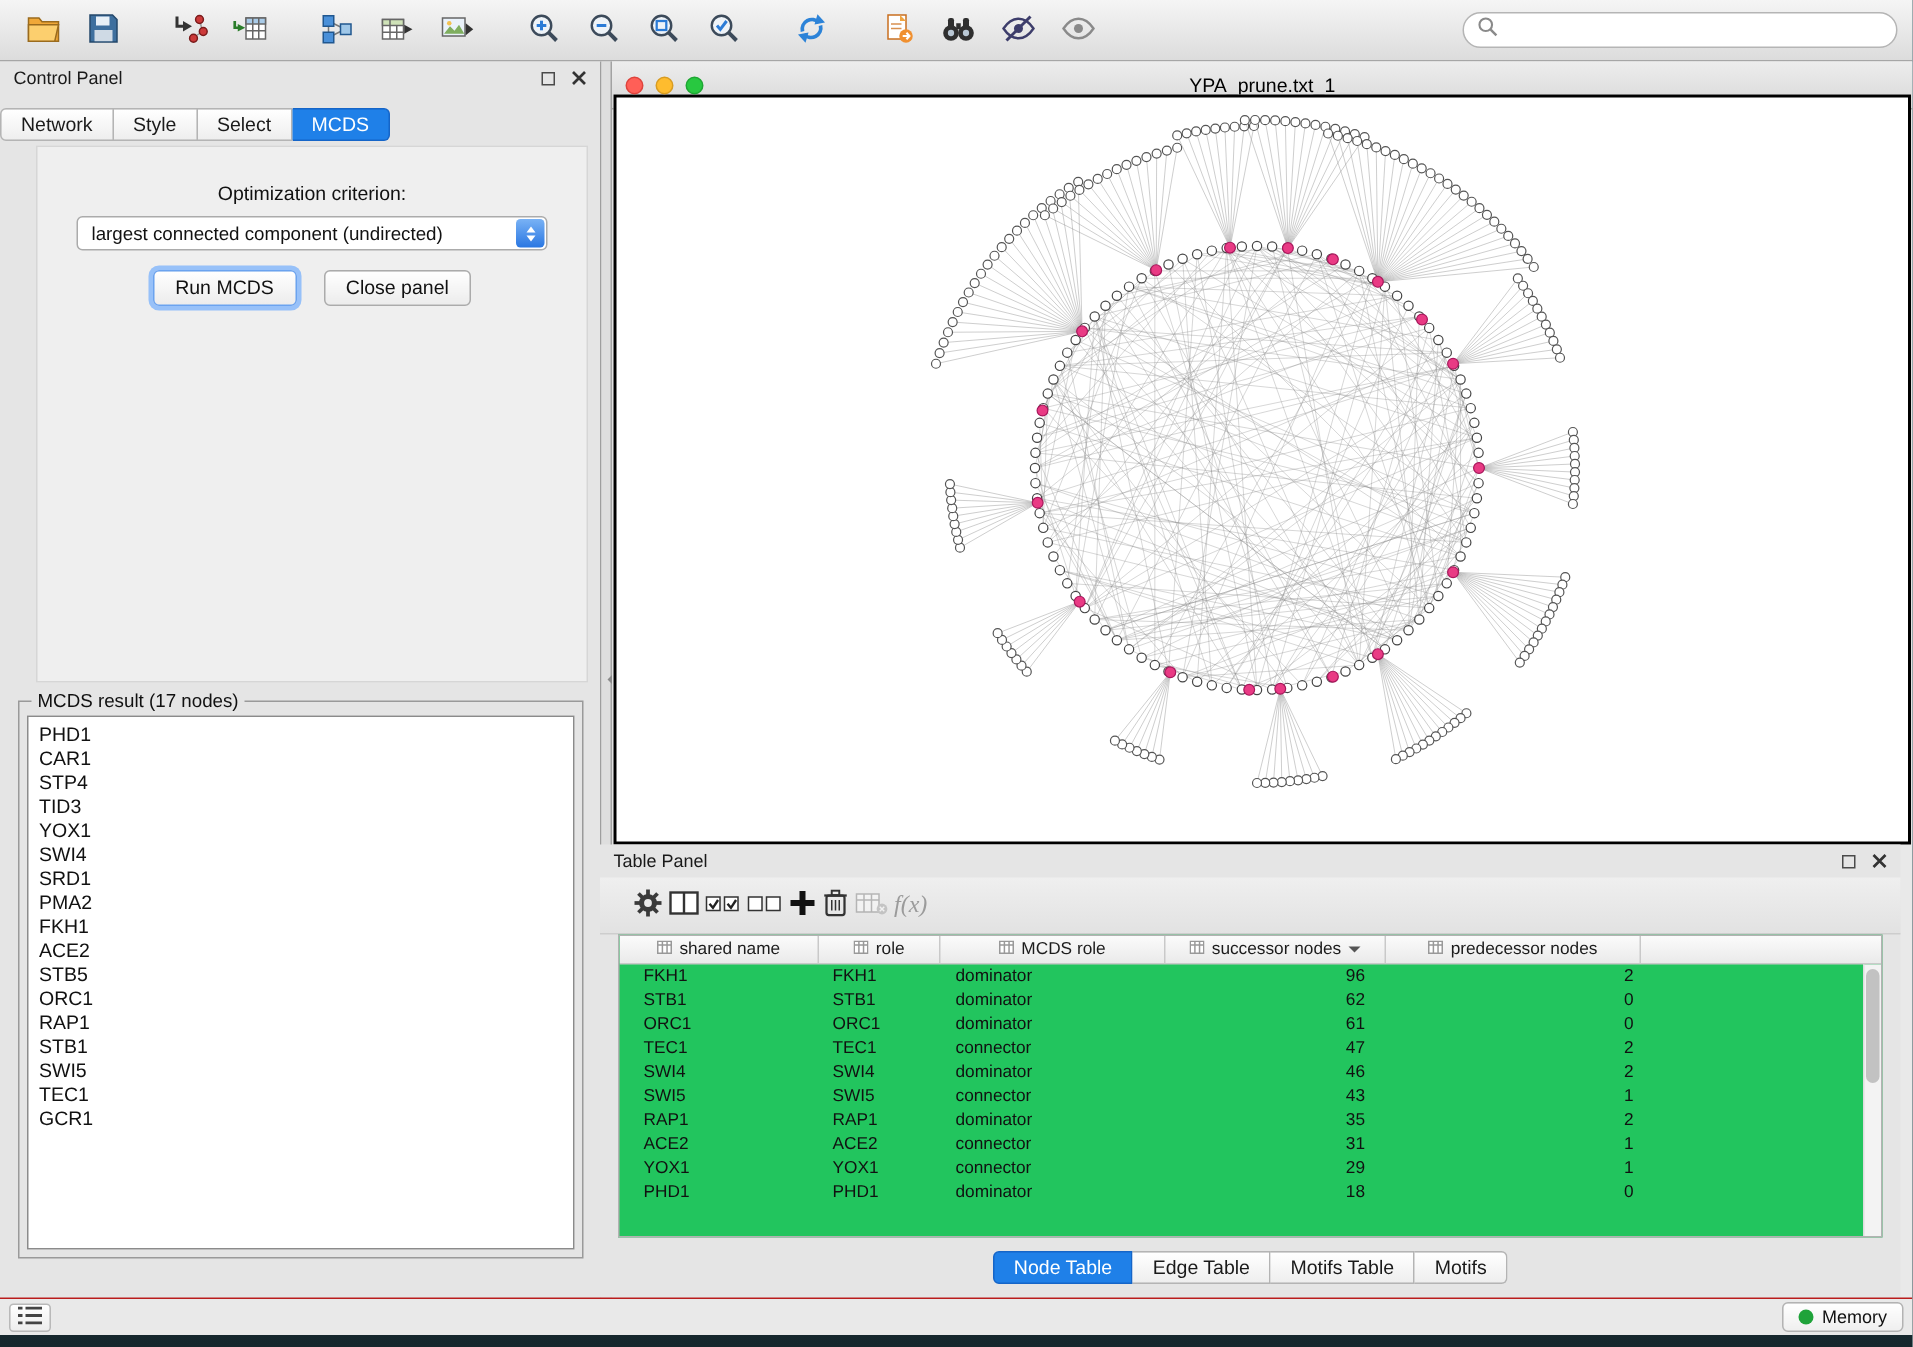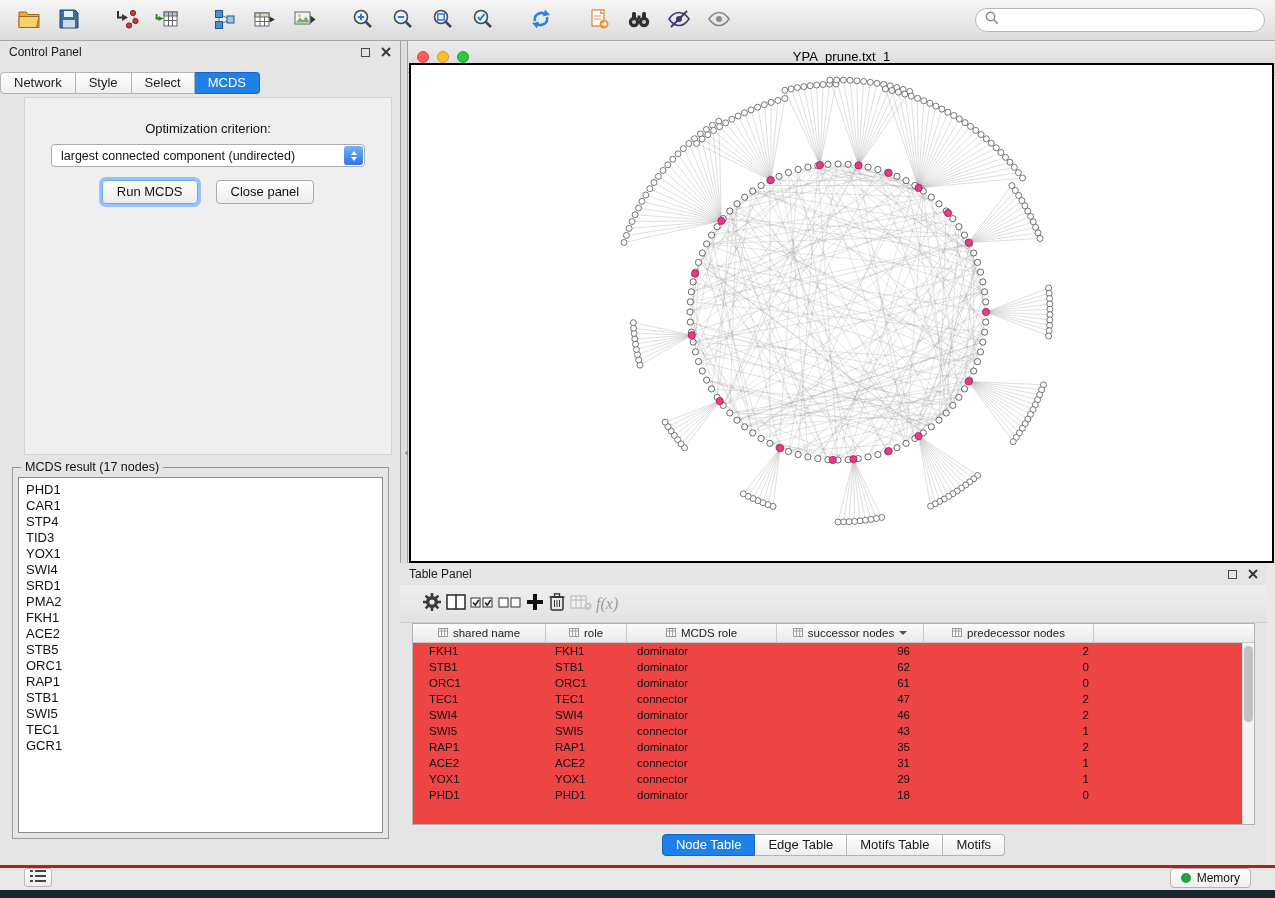--- a/index.html
+++ b/index.html
@@ -54,40 +54,40 @@
   .light.green{background:#28c840;border:1px solid #1ea733}
   .net-title{position:absolute;left:0;right:0;text-align:center;font-size:13px;color:#000}
   .net-canvas{position:absolute;left:1px;right:1px;top:22px;bottom:0;background:#fff;border:2px solid #000;cursor:default}
   .net-canvas svg{width:100%;height:100%;display:block}
 
   
   .table-panel{position:absolute;left:400px;top:563px;width:867px;height:302px;background:#e5e5e5}
   .tp-toolbar{position:absolute;top:22px;left:0;right:0;height:38px;background:linear-gradient(#efefef,#e2e2e2);border-bottom:1px solid #cdcdcd;display:flex;align-items:center;padding-left:22px;gap:4px}
   .tp-icon{background:none;border:none;display:flex;align-items:center;justify-content:center;cursor:pointer}
   .fx{font-family:"Liberation Serif",serif;font-style:italic;font-size:16px;color:#9b9b9b}
-  .table-area{position:absolute;left:12px;right:12px;top:60px;bottom:40px;background:#ef4444;border:1px solid #b2b2b2;overflow:hidden}
+  .table-area{position:absolute;left:12px;right:12px;top:60px;bottom:40px;background:#22c55e;border:1px solid #b2b2b2;overflow:hidden}
   .thead{display:flex;height:19px;background:linear-gradient(#fbfbfb,#eaeaea);border-bottom:1px solid #c9c9c9;font-size:11.5px;color:#1c1c1c}
   .hcell{display:flex;align-items:center;justify-content:center;gap:5px;border-right:1px solid #c9c9c9;height:100%;cursor:pointer}
   .w0{width:133px}.w1{width:81px}.w2{width:150px}.w3{width:147px}.w4{width:170px}
   .wfill{flex:1;border-right:none;cursor:default}
   .harrow{width:0;height:0;border:4px solid transparent;border-top-color:#555;margin-top:4px}
   .tbody{font-size:11.5px;color:#111}
   .trow{display:flex;height:16px;align-items:center}
   .tcell{white-space:nowrap;overflow:hidden}
   .c0{width:133px;padding-left:16px}
   .c1{width:81px;padding-left:9px}
   .c2{width:150px;padding-left:10px}
   .c3{width:147px;text-align:right;padding-right:14px}
   .c4{width:170px;text-align:right;padding-right:5px}
   .vscroll{position:absolute;right:0;top:19px;bottom:0;width:12px;background:#f3f3f3;border-left:1px solid #ddd}
   .vthumb{position:absolute;left:1px;right:1px;top:3px;height:76px;background:#c2c2c2;border-radius:5px;cursor:pointer}
   .tp-tabs{position:absolute;bottom:9px;left:0;right:0;display:flex;justify-content:center}
 
   
-  .statusbar{position:absolute;left:0;top:865px;width:100%;height:25px;background:#e9e9e9;border-top:3px solid #b91c1c;display:flex;padding:0 24px}
+  .statusbar{position:absolute;left:0;top:865px;width:100%;height:25px;background:#e9e9e9;border-top:1px solid #b91c1c;display:flex;align-items:center;padding:0 6px}
   .status-menu{width:28px;height:19px;border:1px solid #b9b9b9;background:linear-gradient(#fff,#ededed);border-radius:3px;display:flex;align-items:center;justify-content:center;cursor:pointer}
   .memory-btn{margin-left:auto;height:20px;border:1px solid #b3b3b3;background:linear-gradient(#fff,#efefef);border-radius:4px;display:flex;align-items:center;gap:6px;padding:0 10px;font-size:12px;color:#111;cursor:pointer}
   .memdot{width:10px;height:10px;border-radius:50%;background:#1fa33a}
 </style>
 </head>
 <body>
 
 <div class="desktop"></div>
 
 <div class="app">

